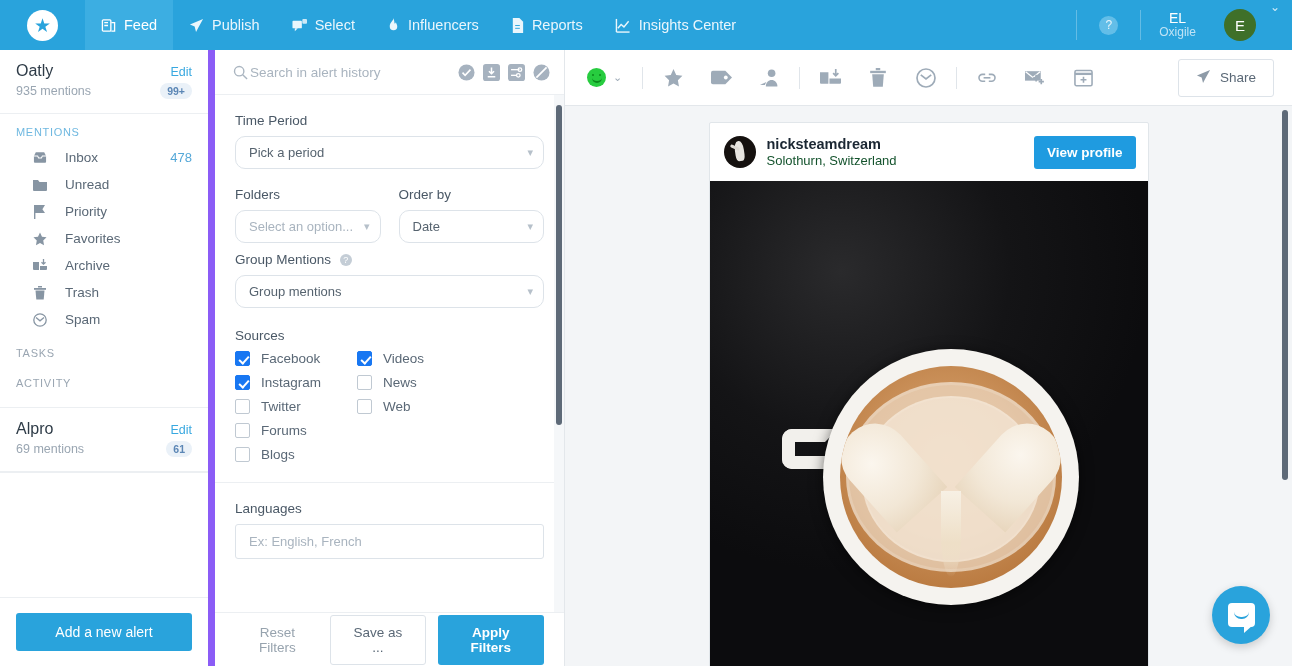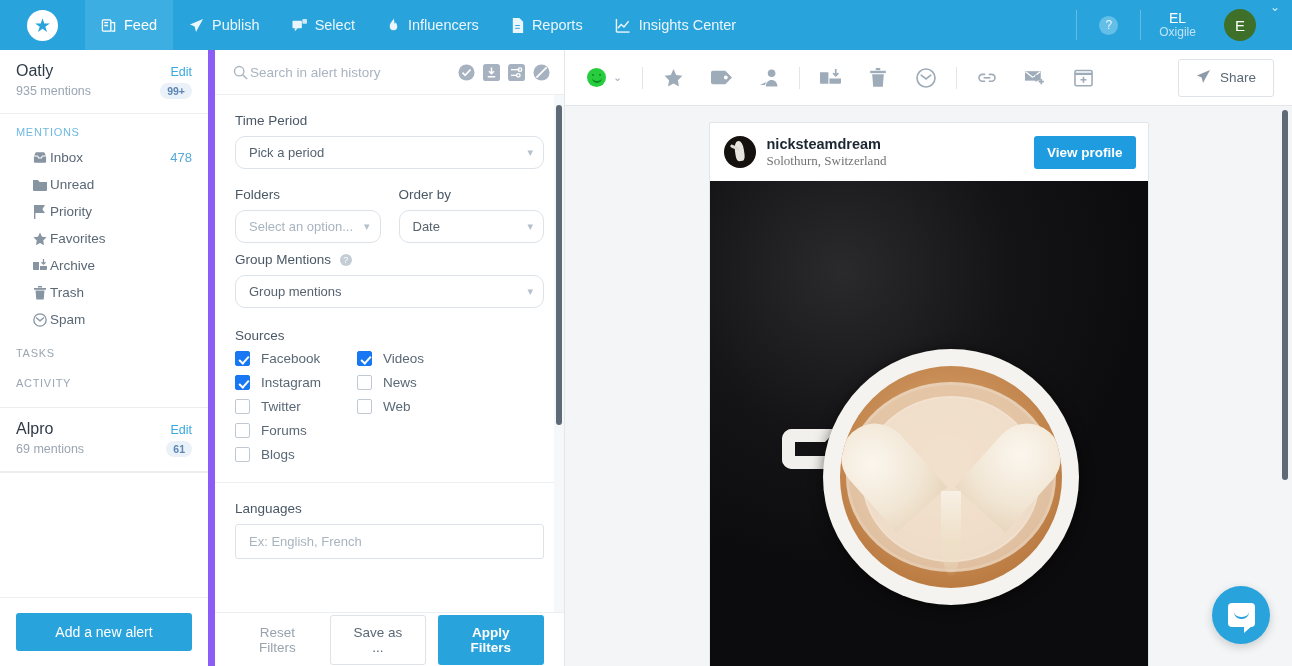--- a/index.html
+++ b/index.html
@@ -70,21 +70,21 @@
     background: #eaf1f8; color: #5b86b5; font-size: 10.5px; font-weight: bold;
     border-radius: 9px; padding: 2px 7px;
   }
   .section-label {
     font-size: 11px; color: #6fb8e0; letter-spacing: 0.7px;
     padding: 12px 16px 6px 16px;
   }
   .section-label.gray { color: #9aa6b2; }
   .nav-list { padding-bottom: 2px; }
   .side-item {
-    display: flex; align-items: center; gap: 3px;
+    display: flex; align-items: center; gap: 18px;
     padding: 6px 16px 6px 32px; font-size: 13.5px; color: #5a6876; cursor: pointer;
   }
   .side-icon { width: 15px; display: flex; align-items: center; justify-content: center; color: #8795a3; }
   .side-count { margin-left: auto; color: #55a8d8; font-size: 13px; }
   .sidebar-spacer { flex: 1 1 auto; border-top: 1px solid #eceff2; }
   .sidebar-foot { padding: 15px 16px; border-top: 1px solid #eceff2; }
   .new-alert-btn {
     width: 100%; background: #29a3dc; color: #fff; border: none; border-radius: 3px;
     padding: 11px 0; font-size: 14px; cursor: pointer; font-family: inherit;
   }
@@ -214,21 +214,21 @@
     position: absolute; left: 11px; top: 5px; width: 9px; height: 20px;
     background: #e8e5e0; border-radius: 45% 45% 30% 30%;
     transform: rotate(-8deg);
   }
   .pfp-arm {
     position: absolute; left: 6px; top: 10px; width: 10px; height: 3px;
     background: #ddd9d3; border-radius: 2px; transform: rotate(25deg);
   }
   .card-user { line-height: 1.25; }
   .card-username { font-size: 14.5px; color: #1b2733; font-weight: bold; }
-  .card-loc { font-size: 13px; color: #737373; font-family: Liberation Serif, serif; }
+  .card-loc { font-size: 13px; color: #14532d; }
   .view-profile {
     margin-left: auto; background: #1f9be0; color: #fff; border: none; border-radius: 3px;
     font-size: 13.5px; font-weight: bold; padding: 9px 13px; cursor: pointer; font-family: inherit;
   }
   .card-photo {
     width: 100%; height: 500px; background:
       radial-gradient(ellipse 70% 60% at 30% 18%, #2a2a2c 0%, #141416 55%, #0c0c0e 100%);
     position: relative;
   }
   .cup-handle {

